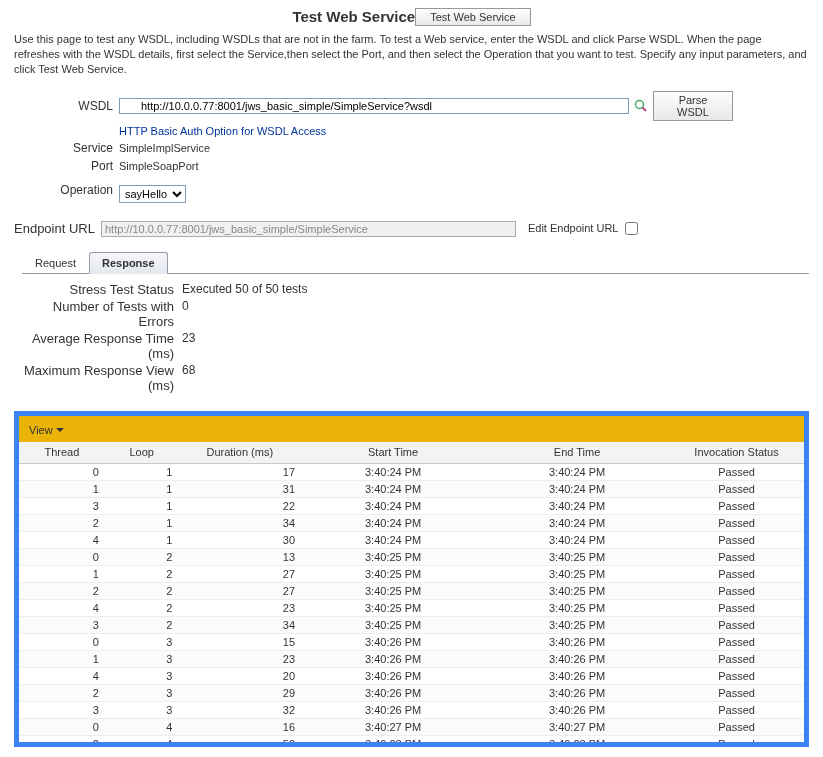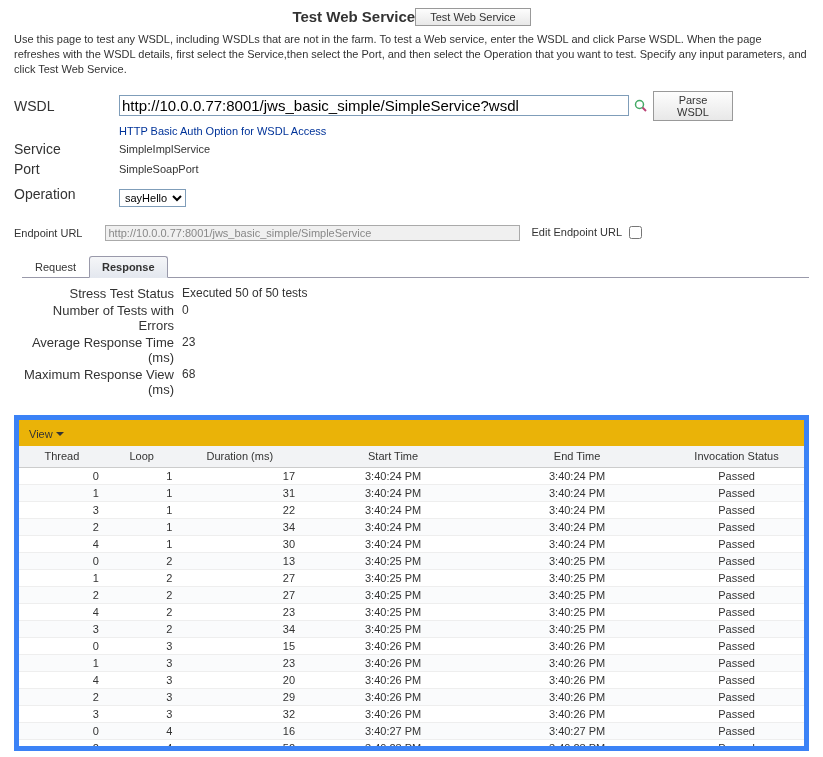--- a/index.html
+++ b/index.html
@@ -37,30 +37,30 @@
       line-height: 1.35;
       margin-bottom: 14px;
     }
     .form-row {
       display: flex;
       align-items: center;
       margin-bottom: 4px;
     }
     .form-label {
       width: 105px;
-      text-align: left;
+      text-align: right;
       padding-right: 6px;
-      font-size: 14px;
+      font-size: 12px;
       color: #333;
     }
     .wsdl-input {
       width: 510px;
       font-family: inherit;
-      font-size: 15px;
-      padding: 1px 2px;
+      font-size: 11px;
+      padding: 1px 21px;
       border: 1px solid #7f9db9;
     }
     .search-icon {
       width: 16px;
       height: 16px;
       display: inline-flex;
       justify-content: center;
       align-items: center;
       margin: 0 4px;
       cursor: pointer;
@@ -83,23 +83,23 @@
       background: #fff;
       margin-top: 8px;
     }
     .endpoint-row {
       display: flex;
       align-items: center;
       margin-top: 18px;
       margin-bottom: 14px;
     }
     .endpoint-label {
-      font-size: 11px;
-      color: #333;
-      margin-right: 22px;
+      font-size: 13px;
+      color: #333;
+      margin-right: 6px;
     }
     .endpoint-input {
       width: 415px;
       font-family: inherit;
       font-size: 11px;
       padding: 1px 3px;
       border: 1px solid #aaa;
       background: #f0f0f0;
       color: #888;
     }

